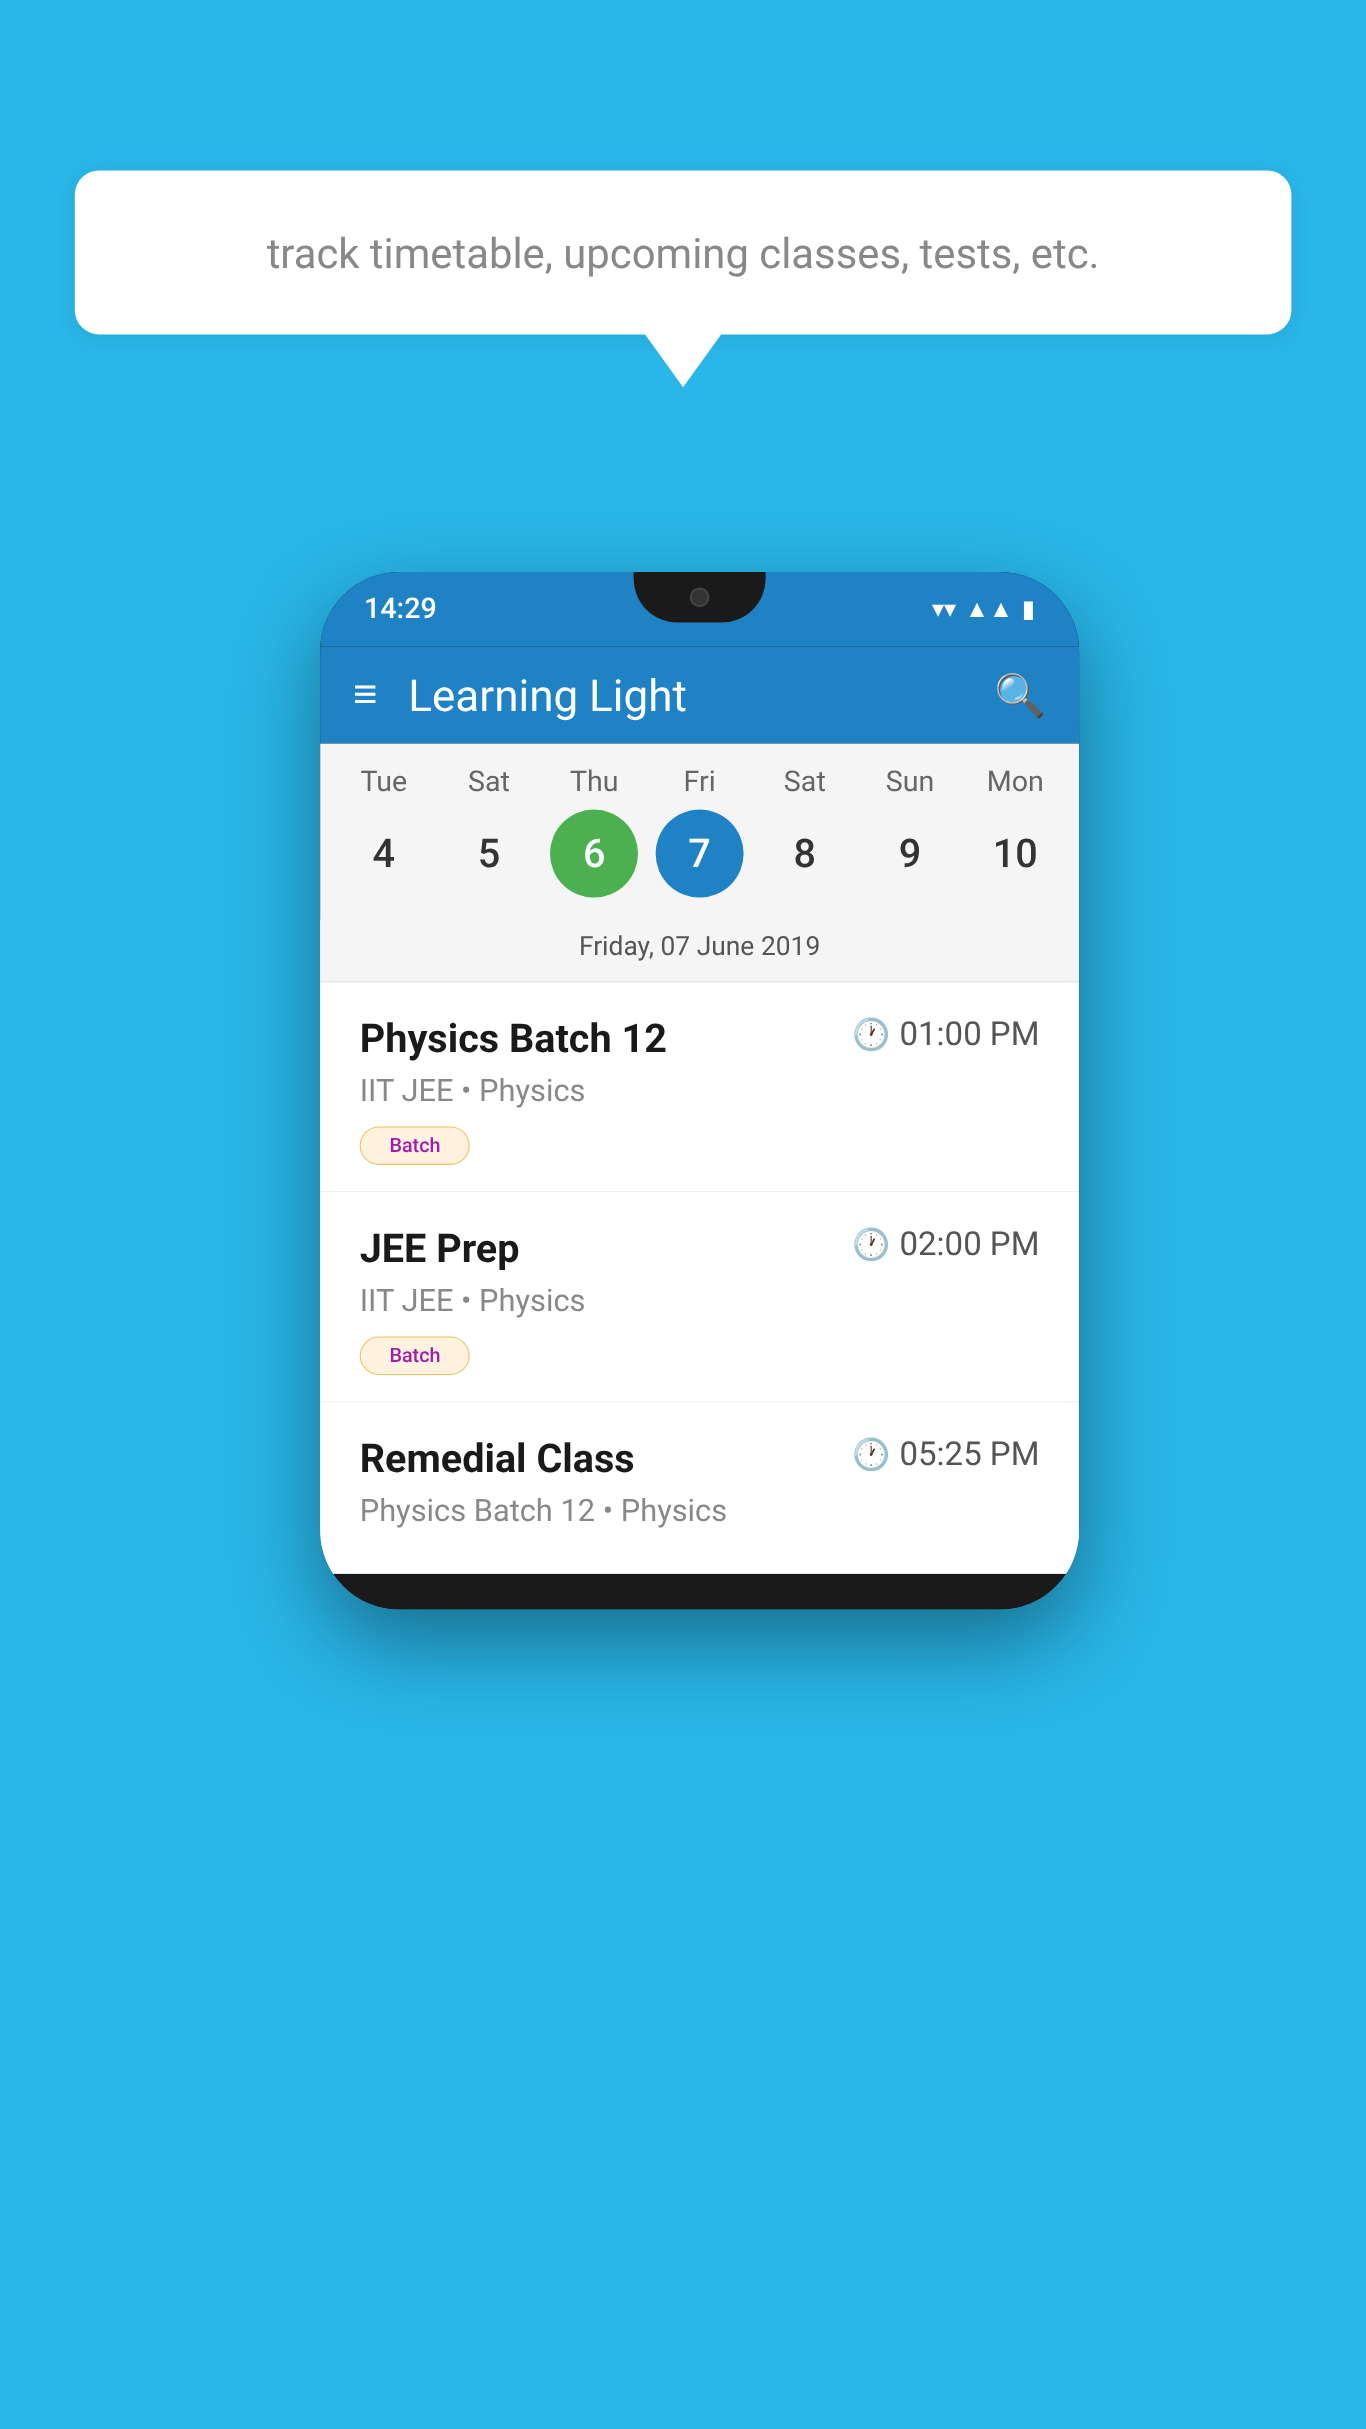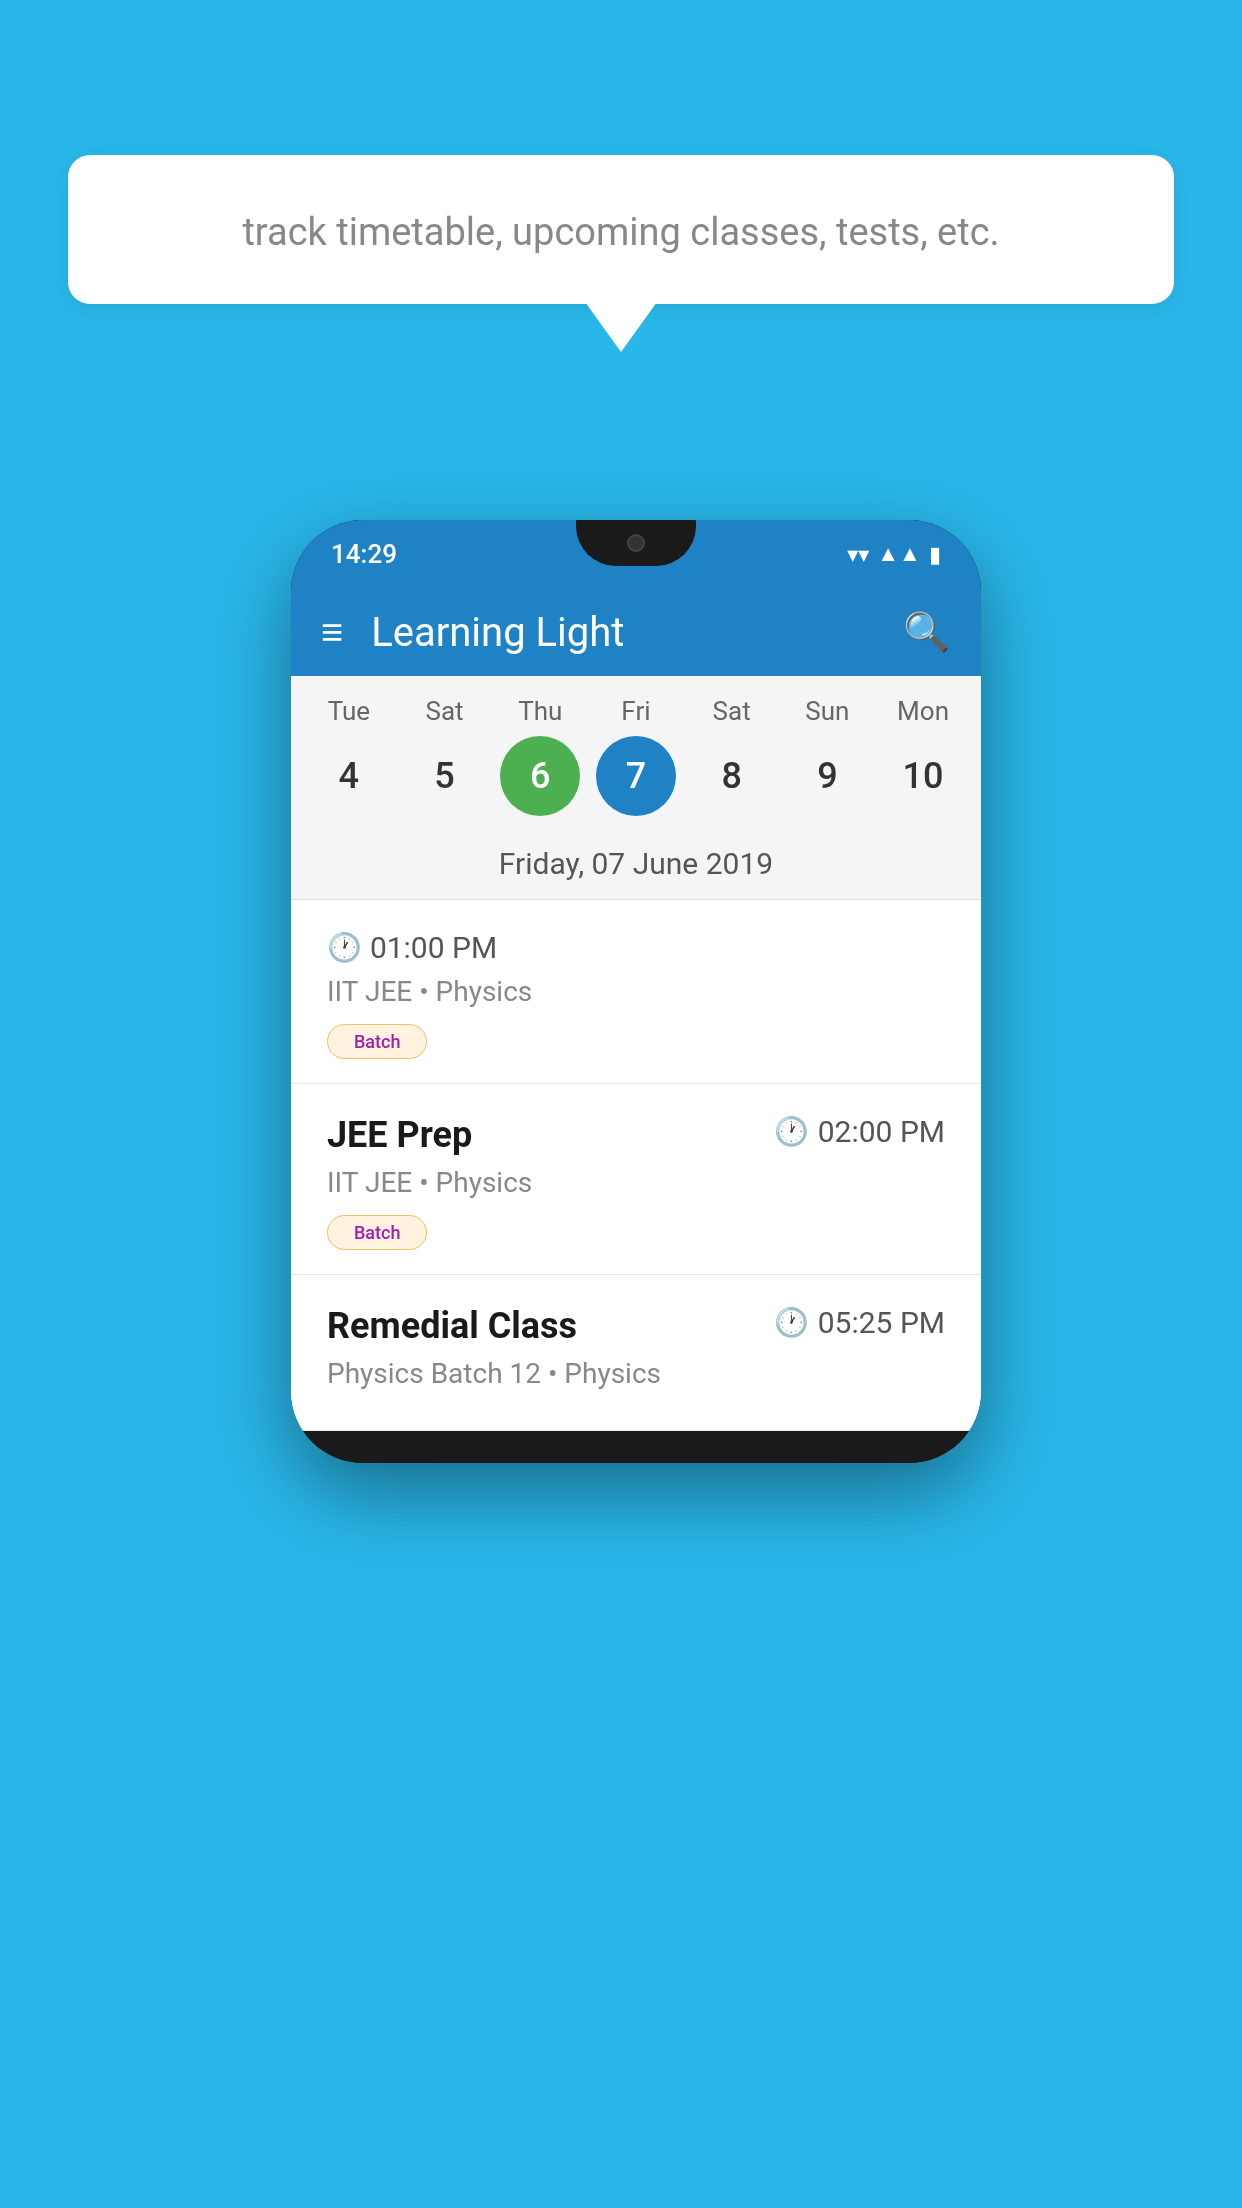--- a/index.html
+++ b/index.html
@@ -210,21 +210,21 @@
 
     .day-number.selected {
       background: #1e82c5;
       color: white;
       border-radius: 50%;
     }
 
     .selected-date-label {
       text-align: center;
       padding: 10px 0 18px 0;
-      font-size: 30px;
+      font-size: 24px;
       color: #555;
       background: #f5f5f5;
       border-bottom: 1px solid #e0e0e0;
     }
 
     
     .phone-content {
       background: white;
       overflow: hidden;
     }
@@ -333,20 +333,21 @@
         <span class="day-number">9</span>
         <span class="day-number">10</span>
       </div>
       <div class="selected-date-label">Friday, 07 June 2019</div>
     </div>
 
     <div class="phone-content">
 
       <div class="class-card">
         <div class="class-card-header">
+          <span class="class-name">Physics Batch 12</span>
           <span class="class-time">
             <span class="clock-icon">🕐</span>
             <span>01:00 PM</span>
           </span>
         </div>
         <div class="class-detail">IIT JEE • Physics</div>
         <span class="batch-badge">Batch</span>
       </div>
 
       <div class="class-card">

